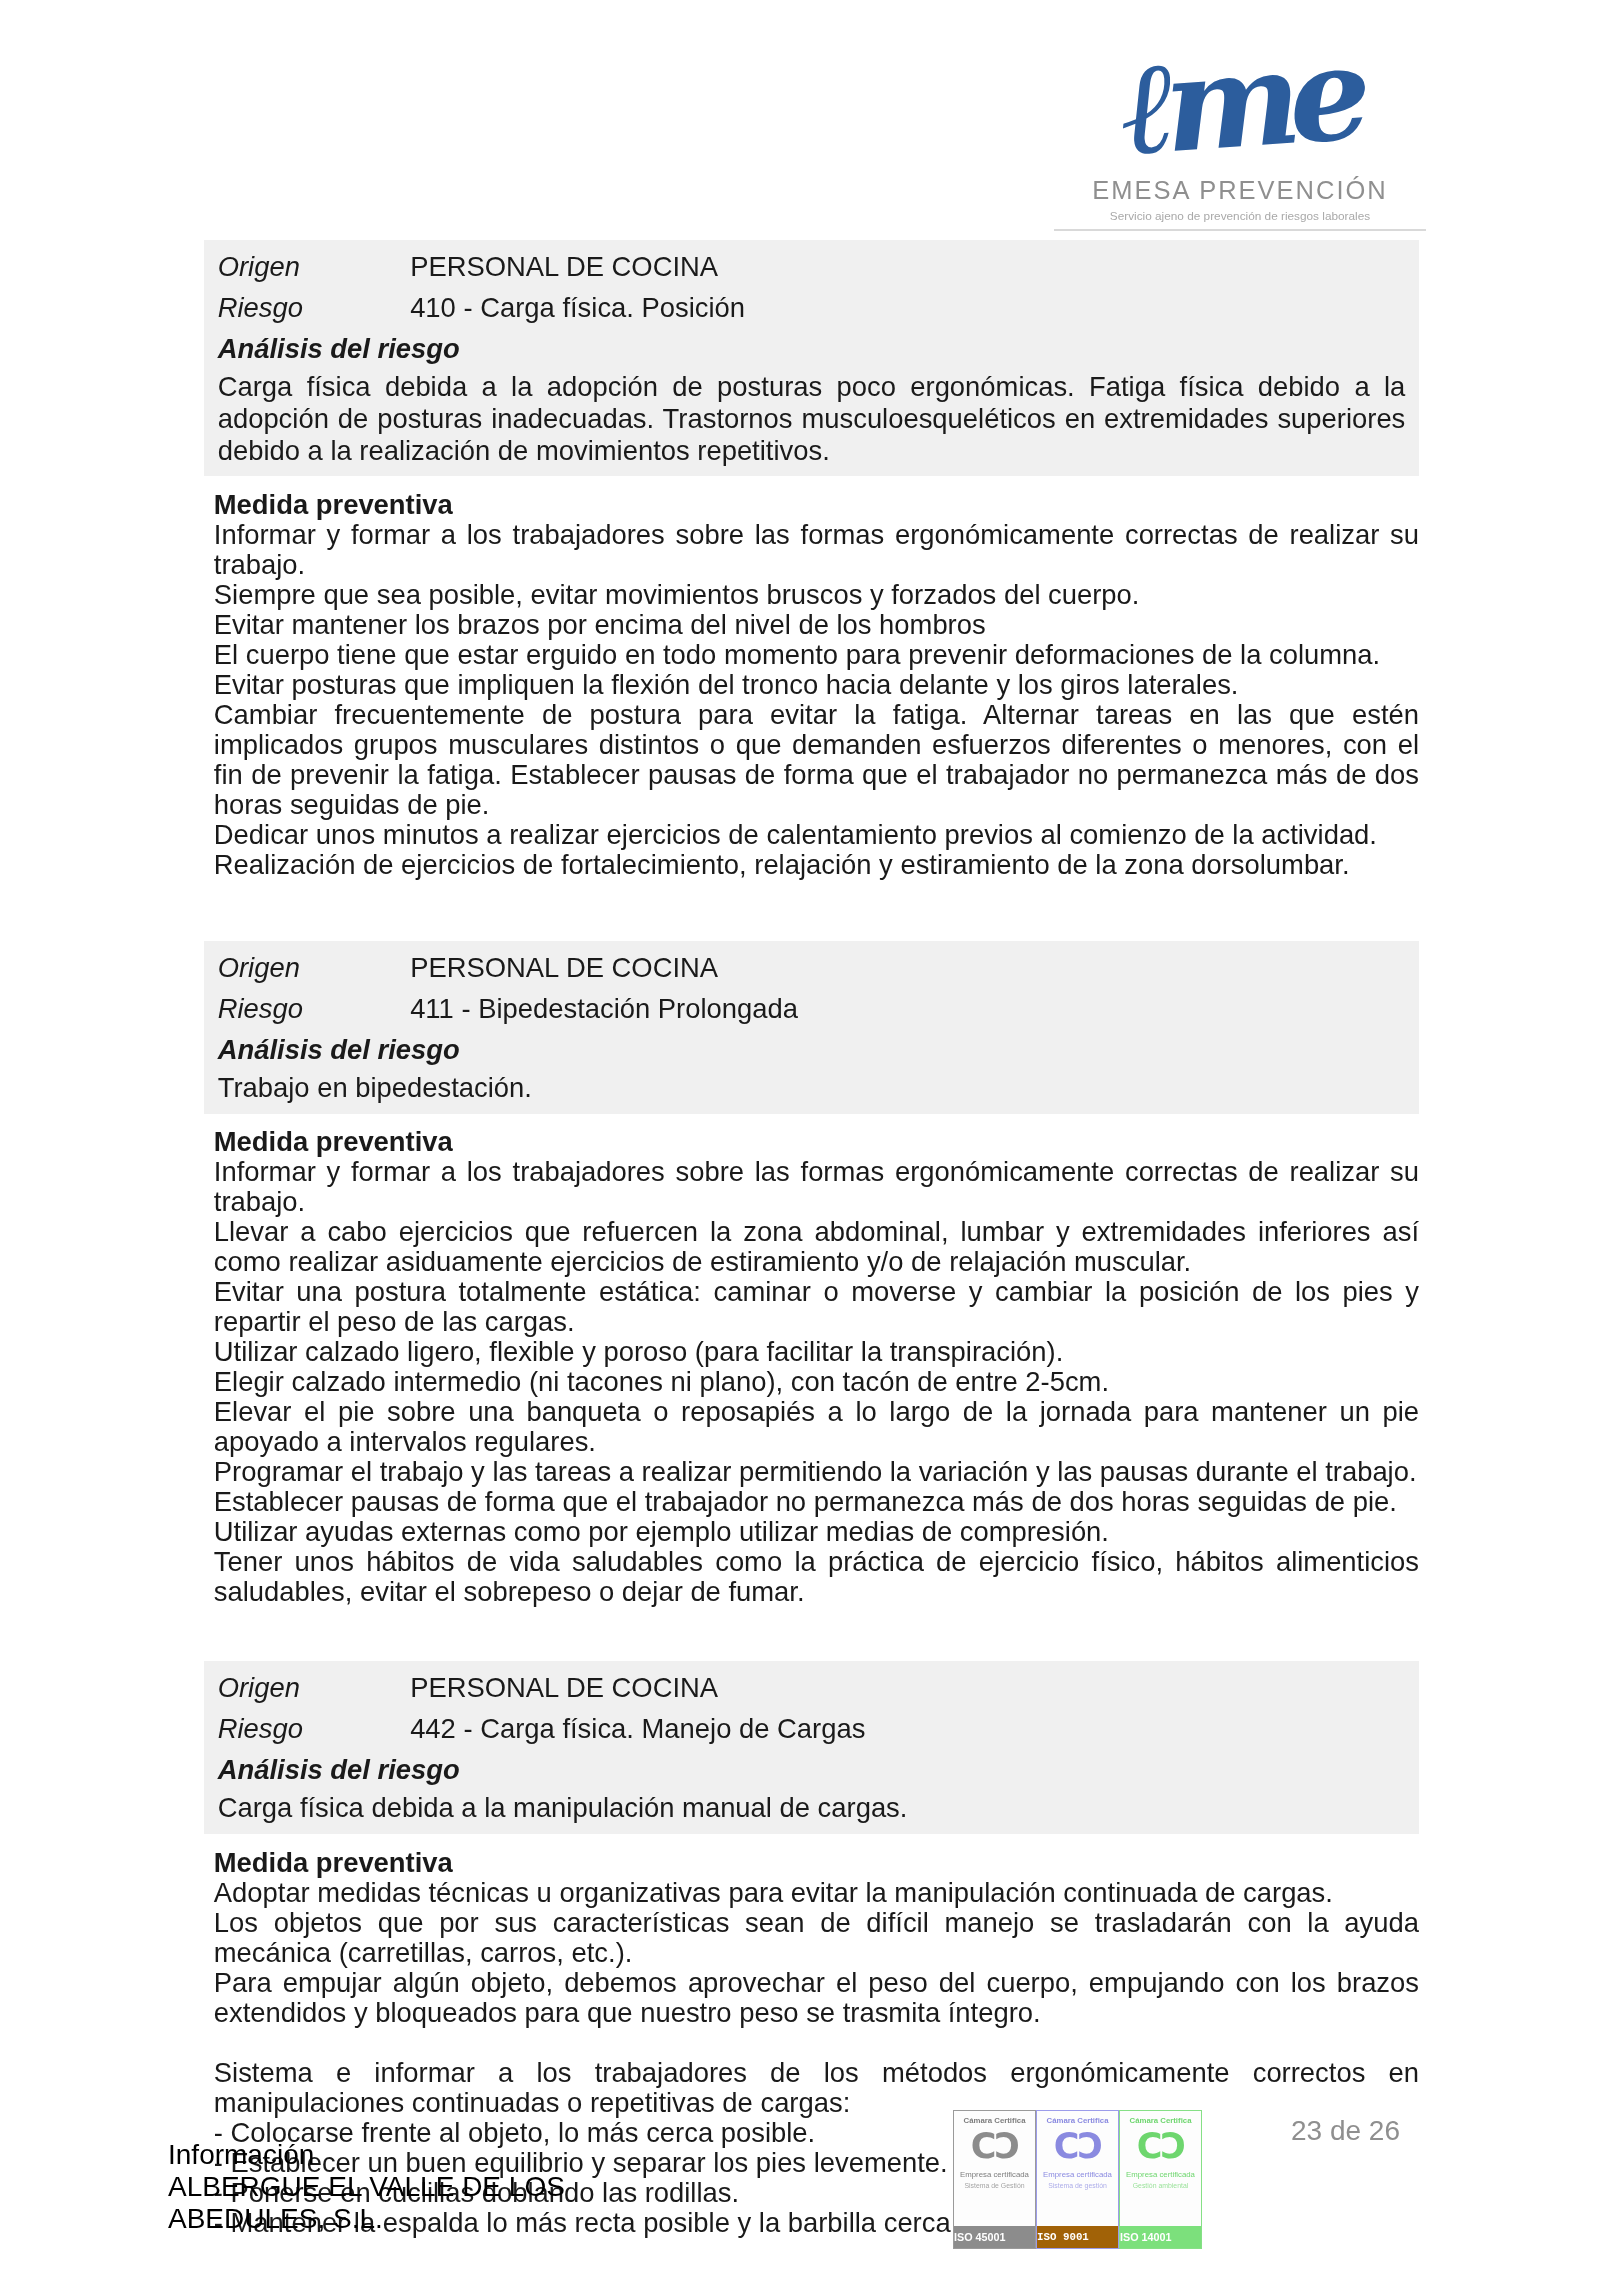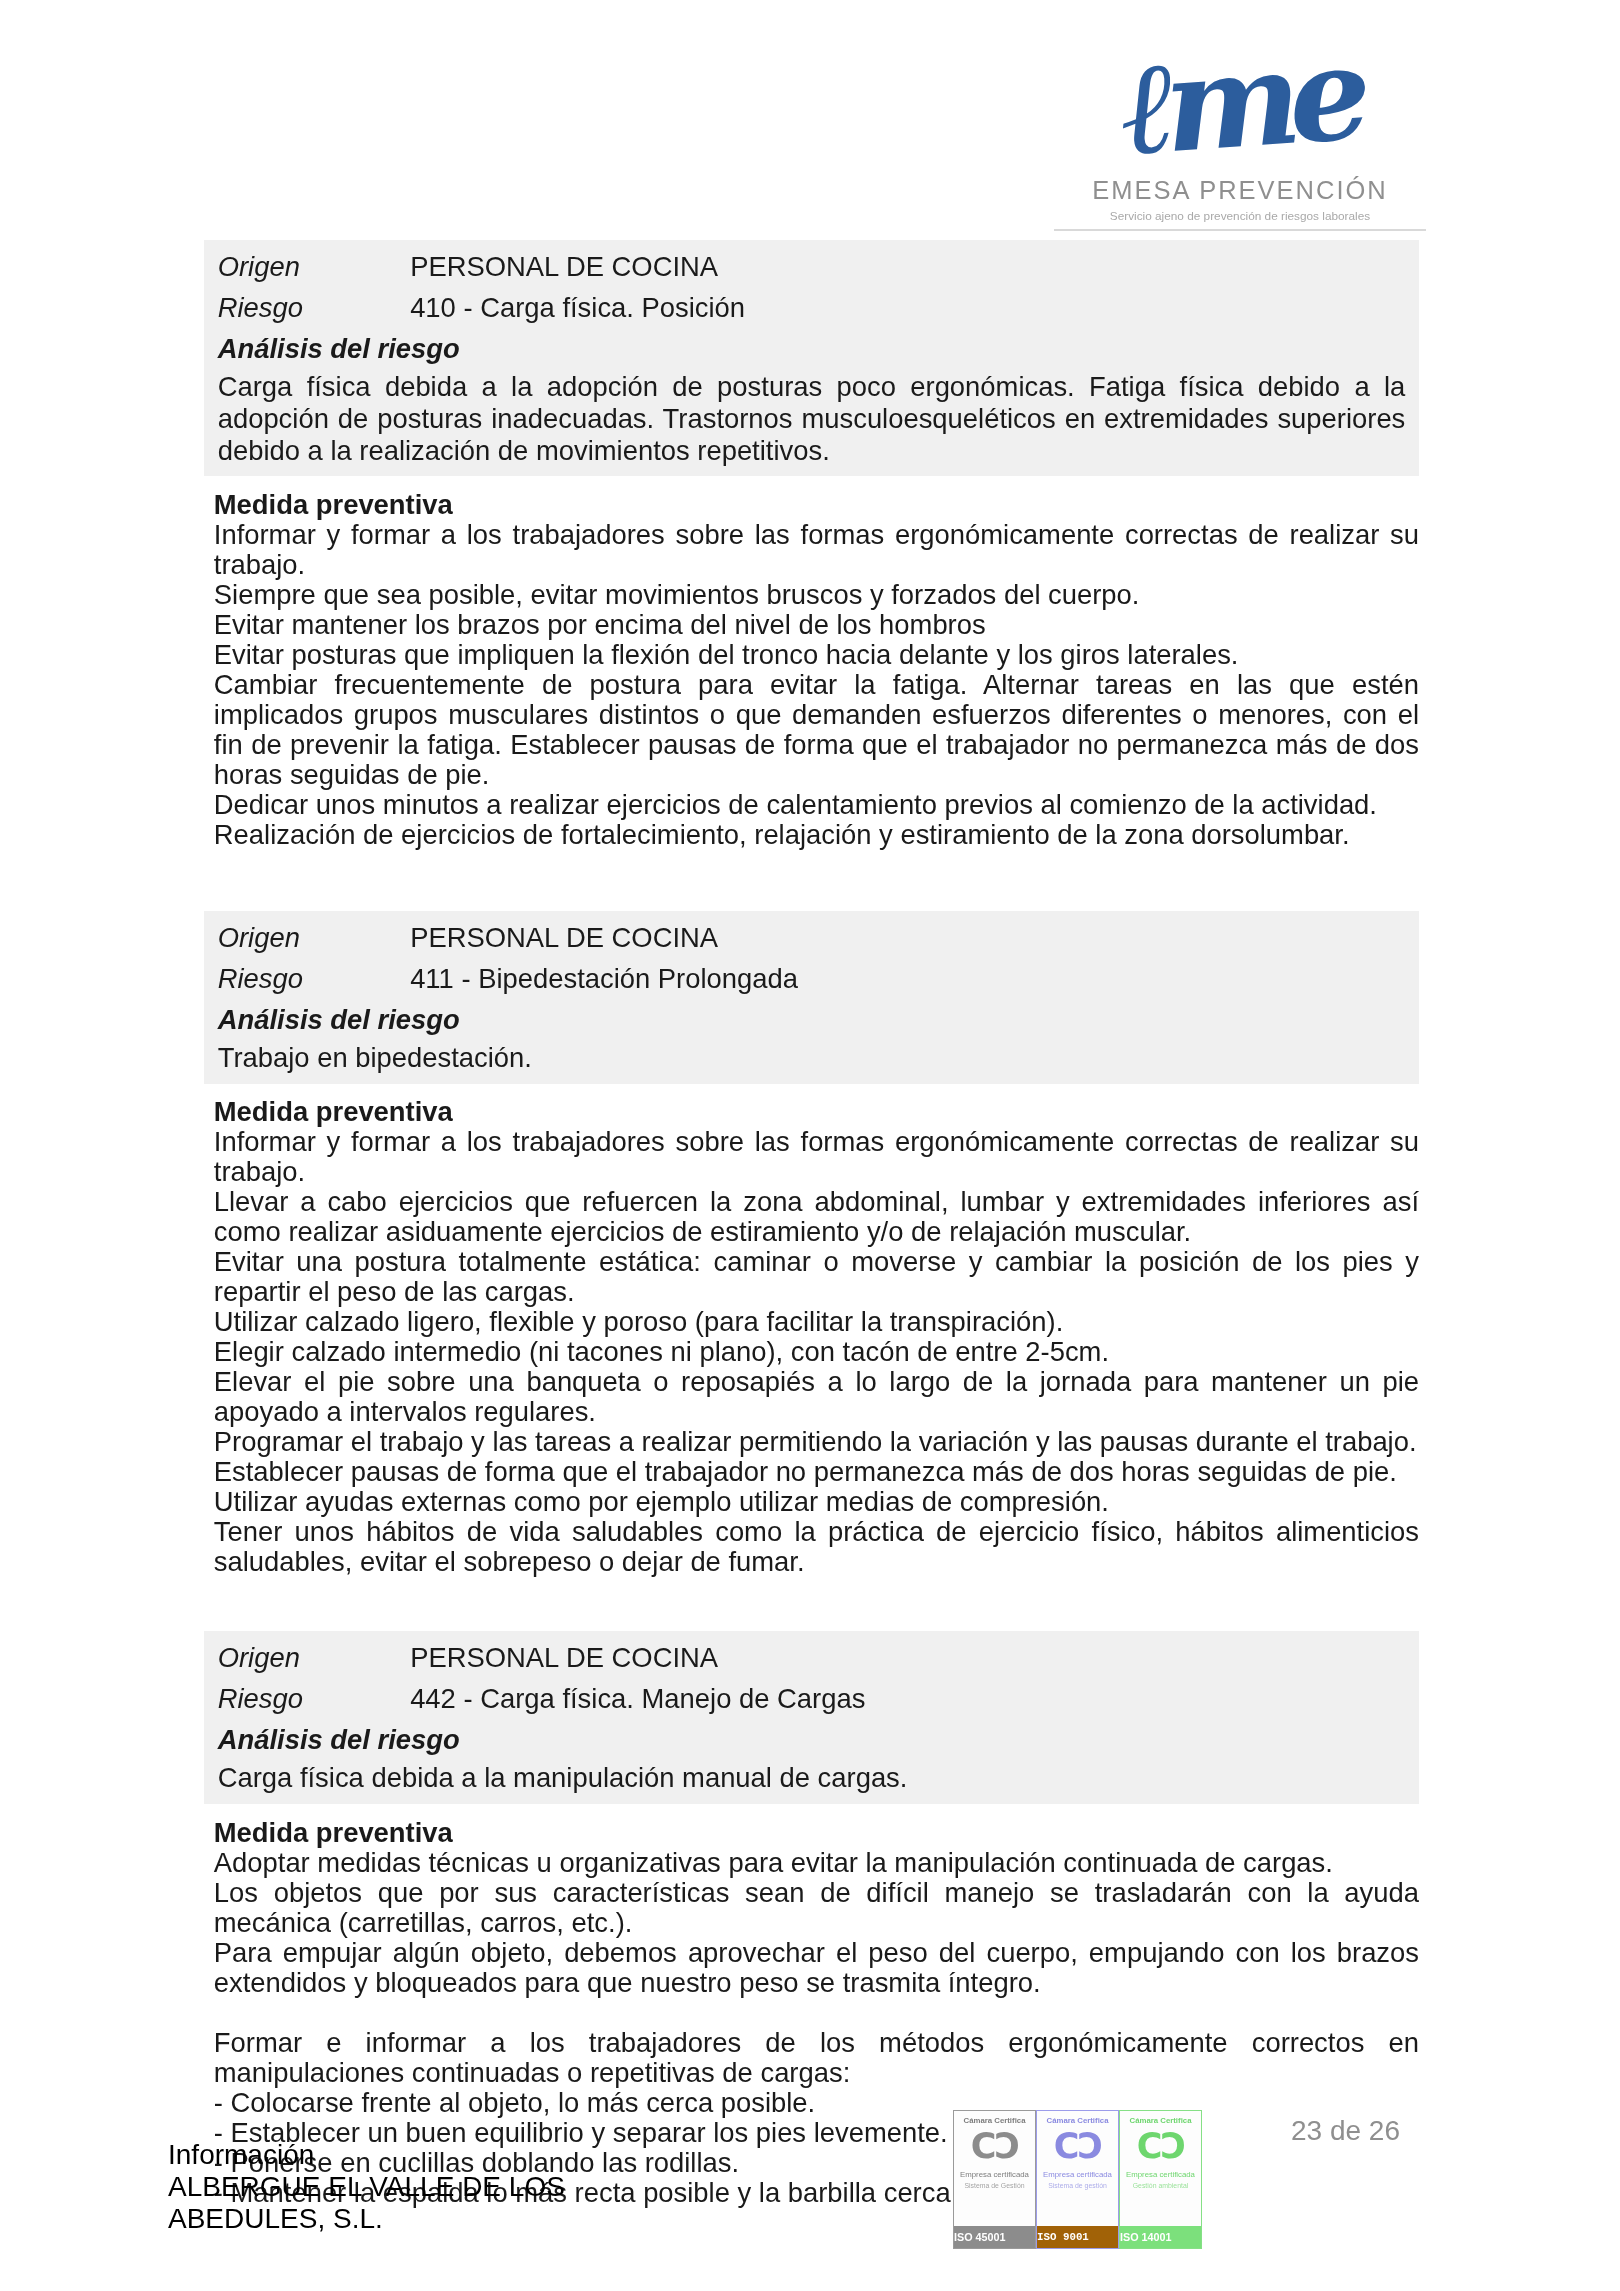--- a/index.html
+++ b/index.html
@@ -135,20 +135,21 @@
       </div>
       <div class="analisis-h">Análisis del riesgo</div>
       <p class="analisis">Carga física debida a la adopción de posturas poco ergonómicas. Fatiga física debido a la adopción de posturas inadecuadas. Trastornos musculoesqueléticos en extremidades superiores debido a la realización de movimientos repetitivos.</p>
     </section>
 
     <section class="medida">
       <h3>Medida preventiva</h3>
       <p>Informar y formar a los trabajadores sobre las formas ergonómicamente correctas de realizar su trabajo.</p>
       <p>Siempre que sea posible, evitar movimientos bruscos y forzados del cuerpo.</p>
       <p>Evitar mantener los brazos por encima del nivel de los hombros</p>
+      <p>El cuerpo tiene que estar erguido en todo momento para prevenir deformaciones de la columna.</p>
       <p>Evitar posturas que impliquen la flexión del tronco hacia delante y los giros laterales.</p>
       <p>Cambiar frecuentemente de postura para evitar la fatiga. Alternar tareas en las que estén implicados grupos musculares distintos o que demanden esfuerzos diferentes o menores, con el fin de prevenir la fatiga. Establecer pausas de forma que el trabajador no permanezca más de dos horas seguidas de pie.</p>
       <p>Dedicar unos minutos a realizar ejercicios de calentamiento previos al comienzo de la actividad.</p>
       <p>Realización de ejercicios de fortalecimiento, relajación y estiramiento de la zona dorsolumbar.</p>
     </section>
 
     <section class="risk-box gap-l">
       <div class="row">
         <span class="lbl">Origen</span>
         <span class="val">PERSONAL DE COCINA</span>
@@ -187,21 +188,21 @@
       <div class="analisis-h">Análisis del riesgo</div>
       <p class="analisis">Carga física debida a la manipulación manual de cargas.</p>
     </section>
 
     <section class="medida">
       <h3>Medida preventiva</h3>
       <p>Adoptar medidas técnicas u organizativas para evitar la manipulación continuada de cargas.</p>
       <p>Los objetos que por sus características sean de difícil manejo se trasladarán con la ayuda mecánica (carretillas, carros, etc.).</p>
       <p>Para empujar algún objeto, debemos aprovechar el peso del cuerpo, empujando con los brazos extendidos y bloqueados para que nuestro peso se trasmita íntegro.</p>
       <p class="spacer"></p>
-      <p>Formar e informar a los trabajadores de los métodos ergonómicamente correctos en manipulaciones continuadas o repetitivas de cargas:</p>
+      <p>Sistema e informar a los trabajadores de los métodos ergonómicamente correctos en manipulaciones continuadas o repetitivas de cargas:</p>
       <p>- Colocarse frente al objeto, lo más cerca posible.</p>
       <p>- Establecer un buen equilibrio y separar los pies levemente.</p>
       <p>- Ponerse en cuclillas doblando las rodillas.</p>
       <p>- Mantener la espalda lo más recta posible y la barbilla cerca del cuerpo.</p>
     </section>
 
   </div>
 
   <div class="footer-info">
     <div>Información</div>

